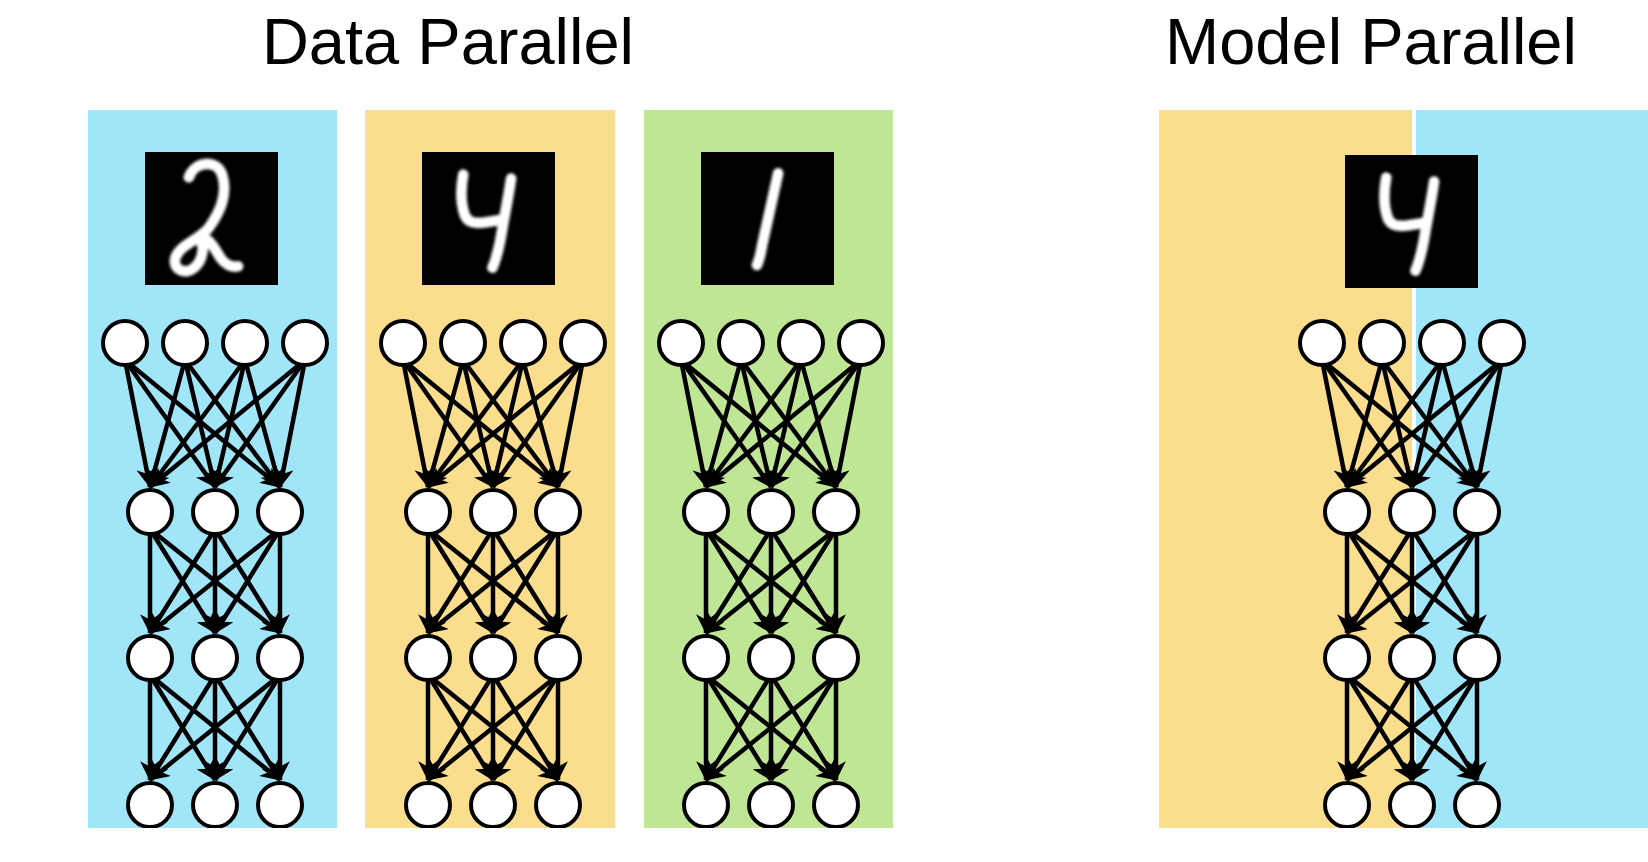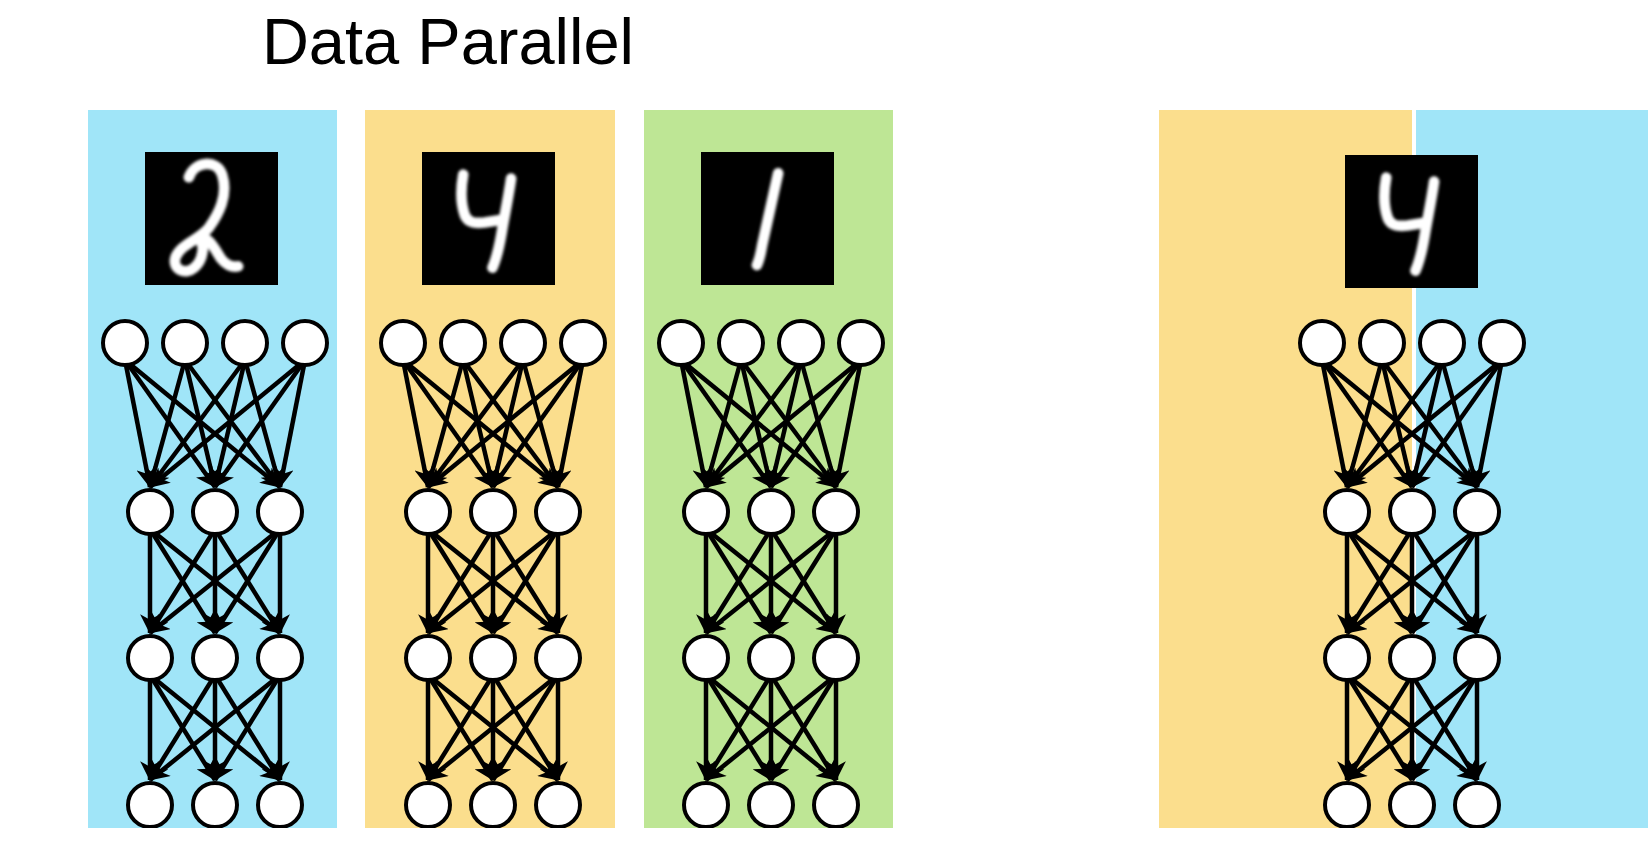--- a/index.html
+++ b/index.html
@@ -56,20 +56,21 @@
     display:block;
   }
 </style>
 </head>
 <body>
 
 <div id="canvas">
 
   <div class="title" style="left:401px">Data Parallel</div>
 
+  <div class="title" style="left:1324px">Model Parallel</div>
 
   <div class="panel panel-1" style="background: rgb(160, 229, 248);">
     <div class="digit-box" aria-label="handwritten digit 2" style="background: rgb(0, 0, 0);">
       <svg class="digit-svg" viewBox="0 0 100 100">
           <path d="M 33 19 C 37 7, 54 5, 58 17 C 63 33, 55 47, 48 57 C 41 66, 27 69, 23 79 C 20 88, 30 93, 37 87 C 44 81, 45 70, 41 66 C 47 62, 52 72, 57 80 C 60 84, 65 87, 70 86" fill="none" stroke="#FFFFFF" stroke-width="8" stroke-linecap="round" stroke-linejoin="round"></path>
         </svg>
     </div>
     <svg class="net" viewBox="0 0 249 737">
         <defs>
           <marker id="arrow0" viewBox="0 0 10 10" refX="9.5" refY="5" markerWidth="4.4" markerHeight="4.4" orient="auto">

